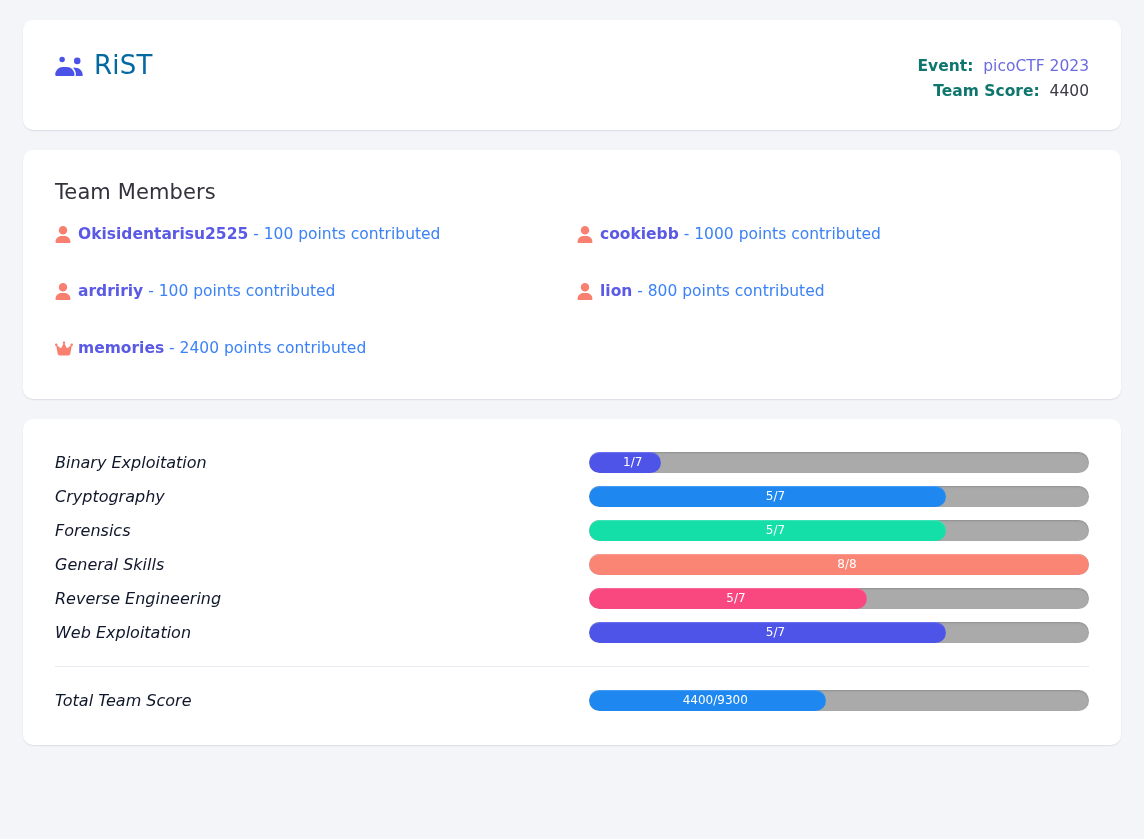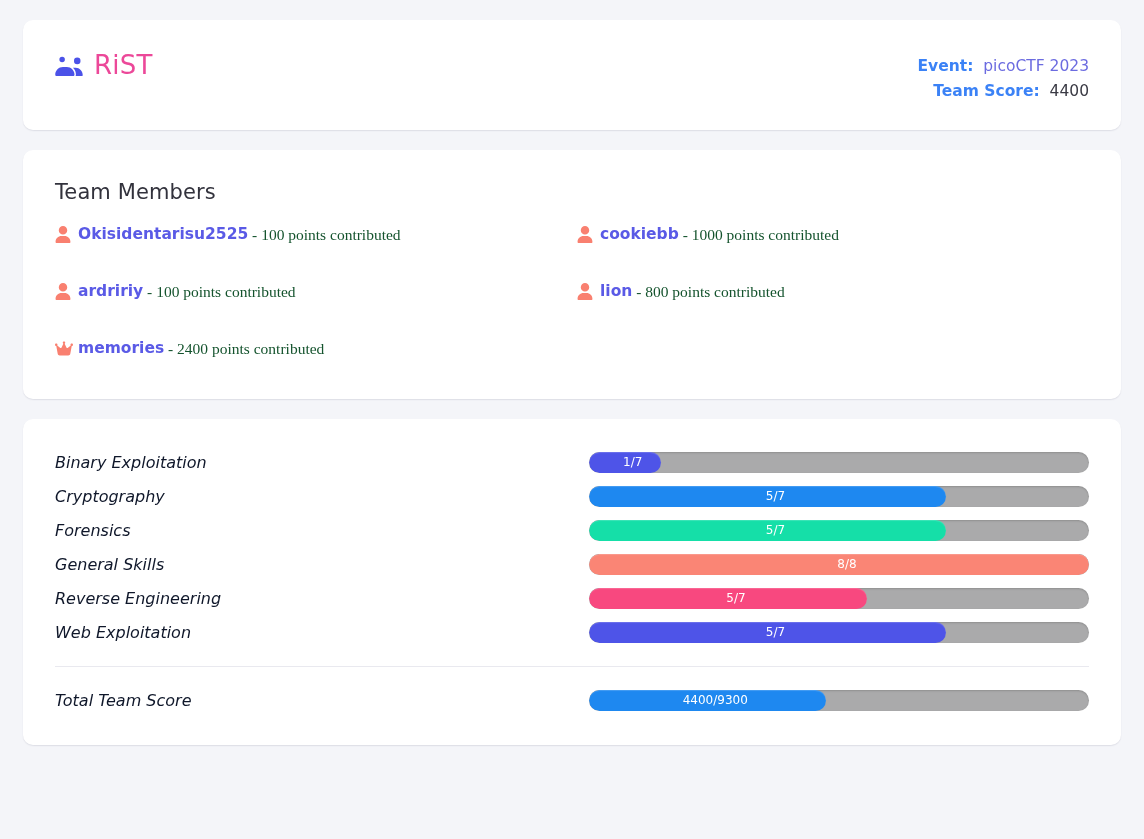--- a/index.html
+++ b/index.html
@@ -46,34 +46,34 @@
   }
   .brand-icon {
     width: 28px;
     height: 22px;
     display: block;
     color: #4b52e8;
     flex: 0 0 auto;
   }
   .brand-name {
     font-size: 26px;
-    color: #ec4899;
+    color: #0369a1;
     font-weight: 400;
     letter-spacing: 0.2px;
     line-height: 1;
   }
   .header-meta {
     text-align: right;
     padding-top: 10px;
     font-size: 15.5px;
     line-height: 1.62;
   }
   .header-meta .meta-label {
     font-weight: bold;
-    color: #3b82f6;
+    color: #0f766e;
   }
   .header-meta .meta-link {
     color: #6b6be0;
     text-decoration: none;
   }
   .header-meta .meta-value {
     color: #3a3a44;
   }
 
   
@@ -111,23 +111,22 @@
     margin-right: 7px;
     display: block;
   }
   .member-name {
     color: #5a5ae6;
     font-weight: bold;
     text-decoration: none;
     font-size: 15.5px;
   }
   .member-points {
-    color: #14532d;
+    color: #3b82f6;
     white-space: pre;
-    font-family: Liberation Serif, serif;
   }
 
   
   .progress-list { margin-top: 2px; }
   .progress-row {
     display: flex;
     align-items: center;
     height: 34px;
   }
   .progress-label {

